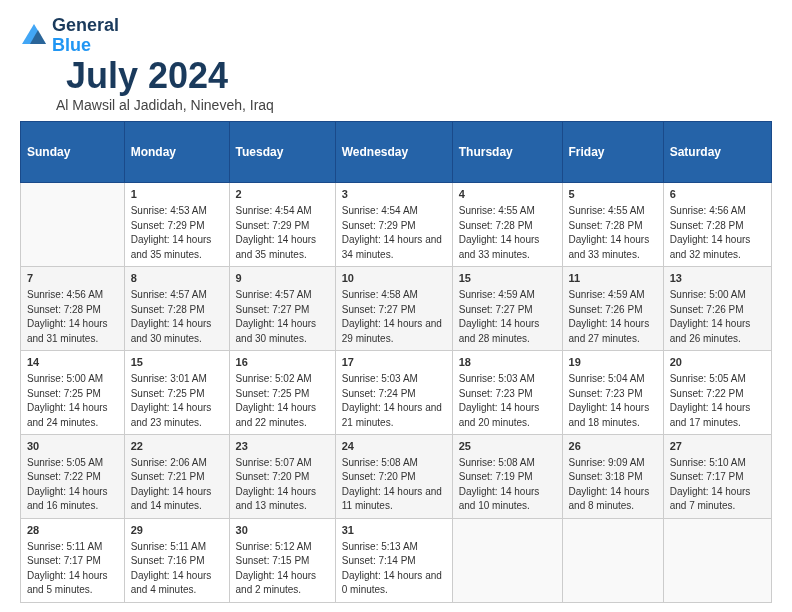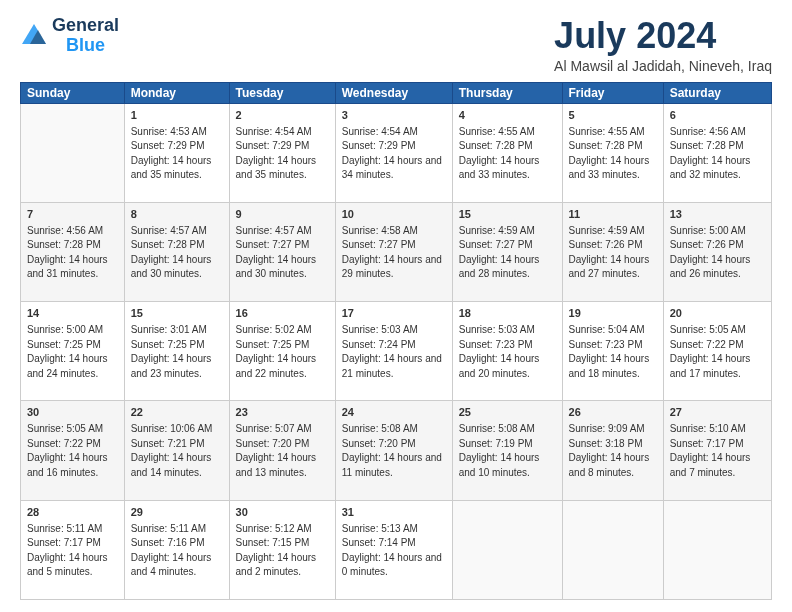--- a/index.html
+++ b/index.html
@@ -15,61 +15,63 @@
       height: 612px;
       padding: 16px 20px 12px 20px;
       display: flex;
       flex-direction: column;
     }
     .header {
       display: flex;
       justify-content: space-between;
       align-items: flex-start;
       margin-bottom: 8px;
+      flex-direction: column;
     }
     .logo {
       display: flex;
       align-items: center;
       gap: 4px;
     }
     .logo-text {
       font-size: 18px;
       font-weight: bold;
       color: #1a3a5c;
       line-height: 1.1;
     }
     .logo-icon {
       width: 28px;
       height: 28px;
     }
     .title-block {
-      text-align: left;
+      text-align: center;
     }
     .main-title {
       font-size: 36px;
       font-weight: bold;
       color: #1a3a5c;
       line-height: 1.1;
     }
     .subtitle {
       font-size: 14px;
       color: #444;
       margin-top: 2px;
+      margin-left: 36px;
     }
     table {
       width: 100%;
       border-collapse: collapse;
       flex: 1;
     }
     thead tr th {
       background: #2563a8;
       color: #fff;
       font-size: 12px;
       font-weight: bold;
-      padding: 3px 6px;
+      padding: 23px 6px;
       text-align: left;
       border: 1px solid #1a4a8a;
     }
     tbody tr td {
       vertical-align: top;
       font-size: 10px;
       color: #333;
       padding: 4px 6px;
       border: 1px solid #ccc;
       background: #fff;
@@ -93,21 +95,21 @@
 
 <div class="page">
   <div class="header">
     <div class="logo">
       <svg class="logo-icon" viewBox="0 0 28 28">
         <polygon points="14,2 26,22 2,22" fill="#2196F3" opacity="0.85"></polygon>
         <polygon points="18,8 26,22 10,22" fill="#1a3a5c" opacity="0.6"></polygon>
       </svg>
       <div class="logo-text">
         <div>General</div>
-        <div style="color:#2196F3;text-align:center;">Blue</div>
+        <div style="color:#2196F3;">Blue</div>
       </div>
     </div>
     <div class="title-block">
       <div class="main-title">July 2024</div>
       <div class="subtitle">Al Mawsil al Jadidah, Nineveh, Iraq</div>
     </div>
   </div>
 
   <table>
     <thead>
@@ -208,21 +210,21 @@
         <span>Sunrise: 5:05 AM</span><br>
         <span>Sunset: 7:22 PM</span><br>
         <span>Daylight: 14 hours and 17 minutes.</span></td>
         </tr>
         <tr>
           <td><span class="day-num">30</span>
         <span>Sunrise: 5:05 AM</span><br>
         <span>Sunset: 7:22 PM</span><br>
         <span>Daylight: 14 hours and 16 minutes.</span></td>
           <td><span class="day-num">22</span>
-        <span>Sunrise: 10:06 AM</span><br>
+        <span>Sunrise: 2:06 AM</span><br>
         <span>Sunset: 7:21 PM</span><br>
         <span>Daylight: 14 hours and 14 minutes.</span></td>
           <td><span class="day-num">23</span>
         <span>Sunrise: 5:07 AM</span><br>
         <span>Sunset: 7:20 PM</span><br>
         <span>Daylight: 14 hours and 13 minutes.</span></td>
           <td><span class="day-num">24</span>
         <span>Sunrise: 5:08 AM</span><br>
         <span>Sunset: 7:20 PM</span><br>
         <span>Daylight: 14 hours and 11 minutes.</span></td>

